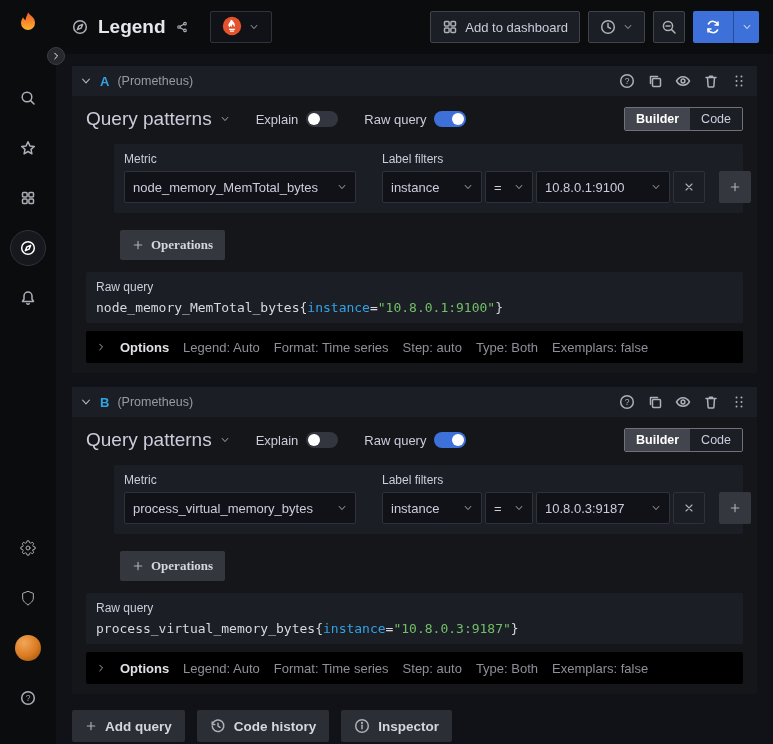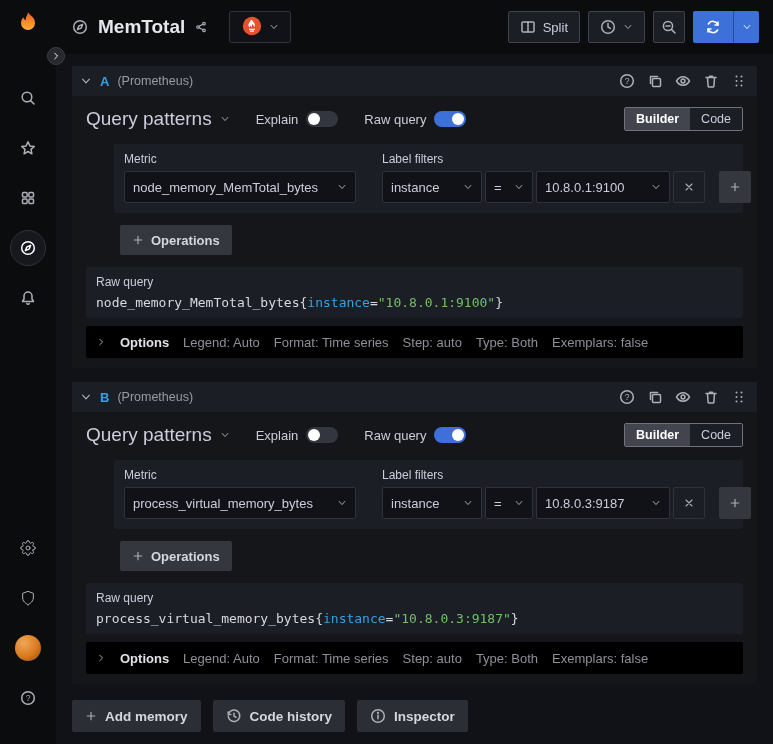--- a/index.html
+++ b/index.html
@@ -64,21 +64,21 @@
   .controls { display:flex; align-items:center; }
   .select { height:32px; background:#111217; border:1px solid #2f323a; border-radius:2px; display:flex; align-items:center; justify-content:space-between; gap:8px; padding:0 8px; font-size:13px; cursor:pointer; }
   .w-metric { width:232px; }
   .w-key { width:100px; }
   .w-op { width:48px; margin-left:3px; }
   .w-val { width:134px; margin-left:3px; }
   .sq { width:32px; height:32px; background:#1b1e24; border:1px solid #2f323a; border-radius:2px; display:flex; align-items:center; justify-content:center; cursor:pointer; margin-left:3px; }
   .sq.plusbtn { background:#34373e; border:none; margin-left:14px; }
 
   .btn-sec { height:30px; display:inline-flex; align-items:center; gap:7px; padding:0 12px; background:#34373e; border:none; border-radius:2px; color:#d5d6de; font-size:13px; font-weight:600; cursor:pointer; font-family:inherit; }
-  .ops { margin:12px 0 12px 34px; }
+  .ops { margin:17px 0 12px 34px;font-family:Liberation Serif, serif; }
 
   .raw-panel { background:#1b1e24; border-radius:2px; padding:8px 10px; }
   .codeline { font-family:"DejaVu Sans Mono", monospace; font-size:13px; color:#d8d9df; margin-top:6px; white-space:nowrap; }
   .codeline .tok-label { color:var(--code-label,#33a2e5); }
   .codeline .tok-value { color:var(--code-value,#73bf69); }
 
   .opt-row { margin-top:8px; height:32px; background:#000000; border-radius:2px; display:flex; align-items:center; gap:14px; padding:0 10px; cursor:pointer; }
   .opt-title { font-size:13px; font-weight:600; color:#e0e1e6; }
   .opt-meta { font-size:13px; color:#8e8f98; }
 
@@ -165,21 +165,21 @@
   </div>
 
   <div class="main">
 
     <header class="topbar">
       <div class="tb-left">
         <svg class="ic" width="20" height="20" viewBox="0 0 16 16">
             <circle cx="8" cy="8" r="6.3"></circle>
             <path d="M10.6 5.4 9.1 9.1 5.4 10.6 6.9 6.9z"></path>
           </svg>
-        <h1>MemTotal</h1>
+        <h1>Legend</h1>
         <svg class="ic sm" viewBox="0 0 16 16">
             <circle cx="12" cy="3.5" r="1.7"></circle>
             <circle cx="4" cy="8" r="1.7"></circle>
             <circle cx="12" cy="12.5" r="1.7"></circle>
             <path d="M5.6 7.1 10.4 4.4M5.6 8.9l4.8 2.7"></path>
           </svg>
         <button class="ds-picker">
           <span>
             <svg width="20" height="20" viewBox="0 0 24 24">
                 <circle cx="12" cy="12" r="11" fill="var(--prom-red,#e6522c)"></circle>
@@ -188,24 +188,26 @@
               </svg>
           </span>
           <svg class="ic xs" viewBox="0 0 16 16">
               <path d="M3.5 5.5 8 10.5 12.5 5.5"></path>
             </svg>
         </button>
       </div>
       <div class="tb-right">
         <button class="btn-outline">
           <svg class="ic" viewBox="0 0 16 16">
-              <rect x="2" y="3" width="12" height="10" rx="1"></rect>
-              <path d="M8 3v10"></path>
-            </svg>
-          <span>Split</span>
+              <rect x="2.5" y="2.5" width="4.6" height="4.6" rx="1"></rect>
+              <rect x="8.9" y="2.5" width="4.6" height="4.6" rx="1"></rect>
+              <rect x="2.5" y="8.9" width="4.6" height="4.6" rx="1"></rect>
+              <rect x="8.9" y="8.9" width="4.6" height="4.6" rx="1"></rect>
+            </svg>
+          <span>Add to dashboard</span>
         </button>
         <button class="btn-outline">
           <svg class="ic" viewBox="0 0 16 16">
               <circle cx="8" cy="8" r="6.3"></circle>
               <path d="M8 4.5V8l2.4 1.4"></path>
             </svg>
           <svg class="ic xs" viewBox="0 0 16 16">
               <path d="M3.5 5.5 8 10.5 12.5 5.5"></path>
             </svg>
         </button>
@@ -496,21 +498,21 @@
             <span class="opt-meta">Exemplars: false</span>
           </div>
         </div>
       </section>
 
       <div class="footer">
         <button class="btn-foot">
           <svg class="ic sm" viewBox="0 0 16 16">
               <path d="M8 3v10M3 8h10"></path>
             </svg>
-          <span>Add memory</span>
+          <span>Add query</span>
         </button>
         <button class="btn-foot">
           <svg class="ic" viewBox="0 0 16 16">
               <path d="M2.8 5.2A5.8 5.8 0 1 1 2.2 8"></path>
               <path d="M2.2 4v2.6h2.6"></path>
               <path d="M8 5.2V8l2 1.3"></path>
             </svg>
           <span>Code history</span>
         </button>
         <button class="btn-foot">

